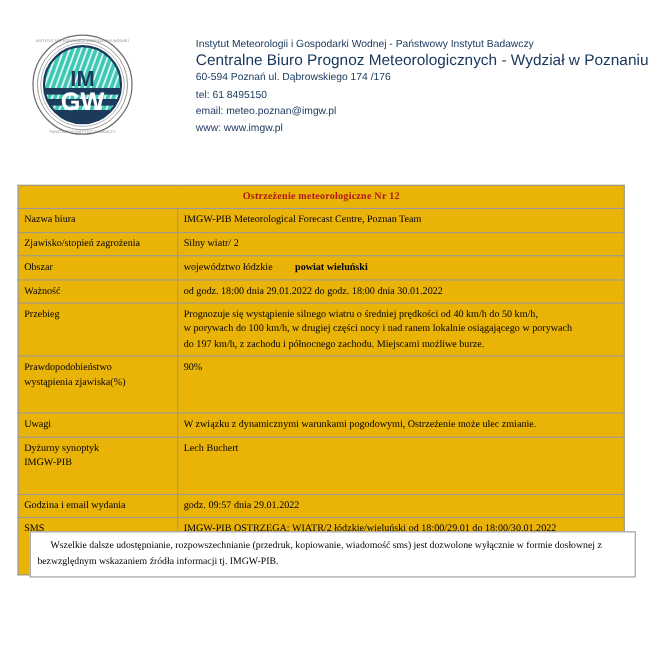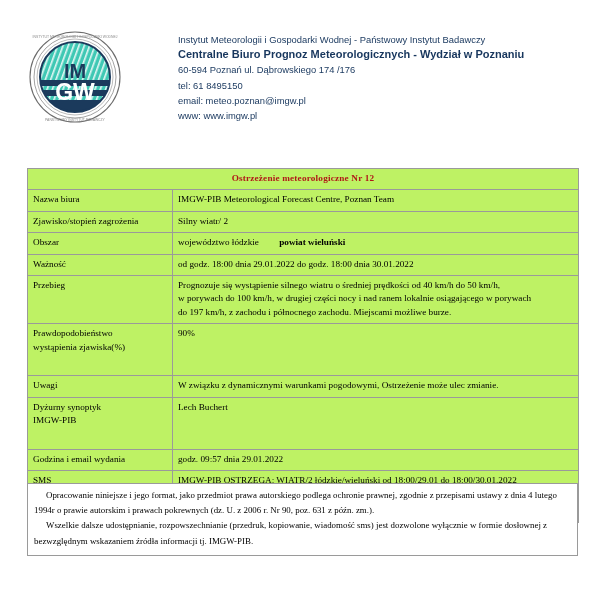--- a/index.html
+++ b/index.html
@@ -38,31 +38,31 @@
     right: 31px;
     top: 10px;
     width: 400px;
     text-align: left;
     font-family: "Liberation Sans", "DejaVu Sans", sans-serif;
     color: #17365d;
     font-size: 9.4px;
     line-height: 15.2px;
   }
   .header-lines .hl { display: block; white-space: nowrap; }
-  .header-lines .hl.bold { font-weight: bold; font-size: 11px; }
+  .header-lines .hl.bold { font-weight: normal; font-size: 14px; }
 
   
   .doc-table {
     position: absolute;
-    left: 27px;
+    left: 16px;
     top: 168px;
     width: 551px;
     border-collapse: collapse;
     table-layout: fixed;
-    background: #bef264;
+    background: #eab308;
   }
   .doc-table td {
     border: 1px solid #9a9a9a;
     padding: 3px 5px 4px 5px;
     vertical-align: top;
     font-size: 9.2px;
     line-height: 13.4px;
     font-family: "Liberation Serif", "DejaVu Serif", serif;
   }
   .col-label { width: 145px; font-weight: normal; }
@@ -212,15 +212,14 @@
       <td class="col-label tall-2">SMS</td>
       <td class="col-value">
         <span class="value-line">IMGW-PIB OSTRZEGA: WIATR/2 łódzkie/wieluński od 18:00/29.01 do 18:00/30.01.2022</span>
         <span class="value-line">prędkość do 50 km/h, porywy do 115 km/h, W, NW.</span>
       </td>
     </tr>
   </tbody>
 </table>
 
 <div class="footer-note">
-  <p>Opracowanie niniejsze i jego format, jako przedmiot prawa autorskiego podlega ochronie prawnej, zgodnie z przepisami ustawy z dnia 4 lutego 1994r o prawie autorskim i prawach pokrewnych (dz. U. z 2006 r. Nr 90, poz. 631 z późn. zm.).</p>
   <p>Wszelkie dalsze udostępnianie, rozpowszechnianie (przedruk, kopiowanie, wiadomość sms) jest dozwolone wyłącznie w formie dosłownej z bezwzględnym wskazaniem źródła informacji tj. IMGW-PIB.</p>
 </div>
 
 </body></html>

